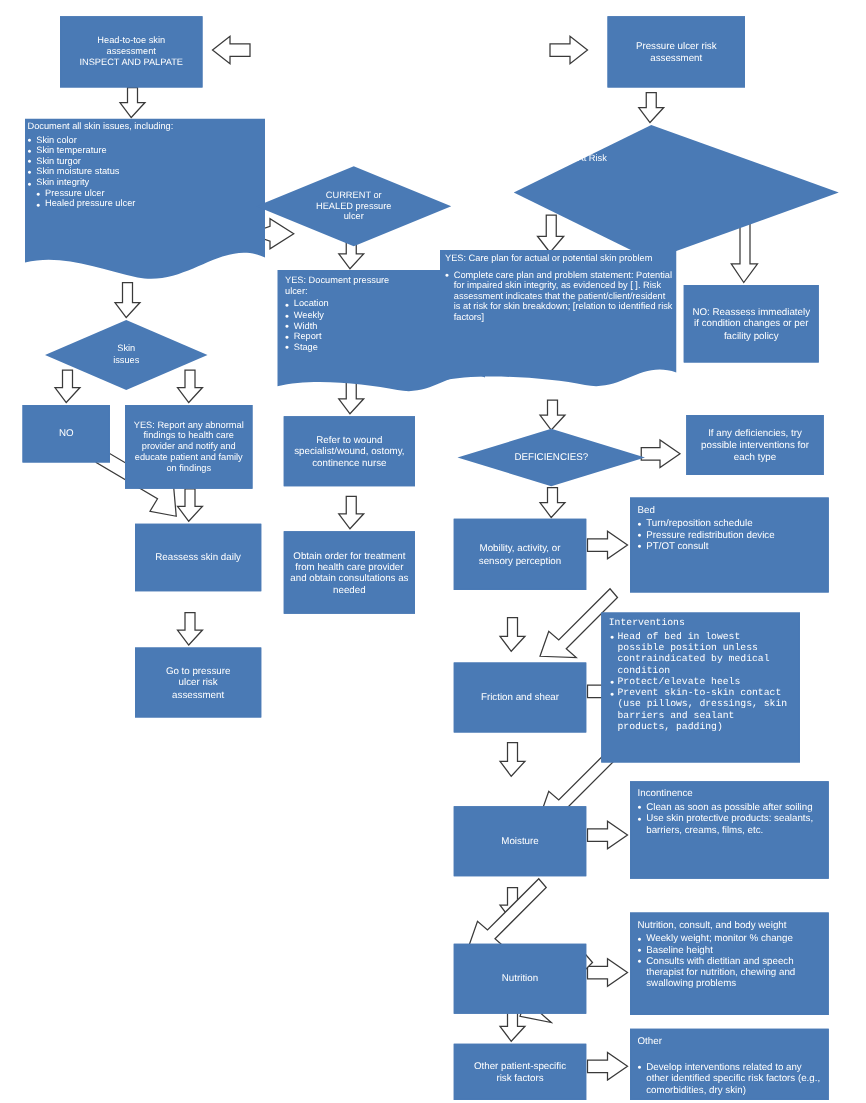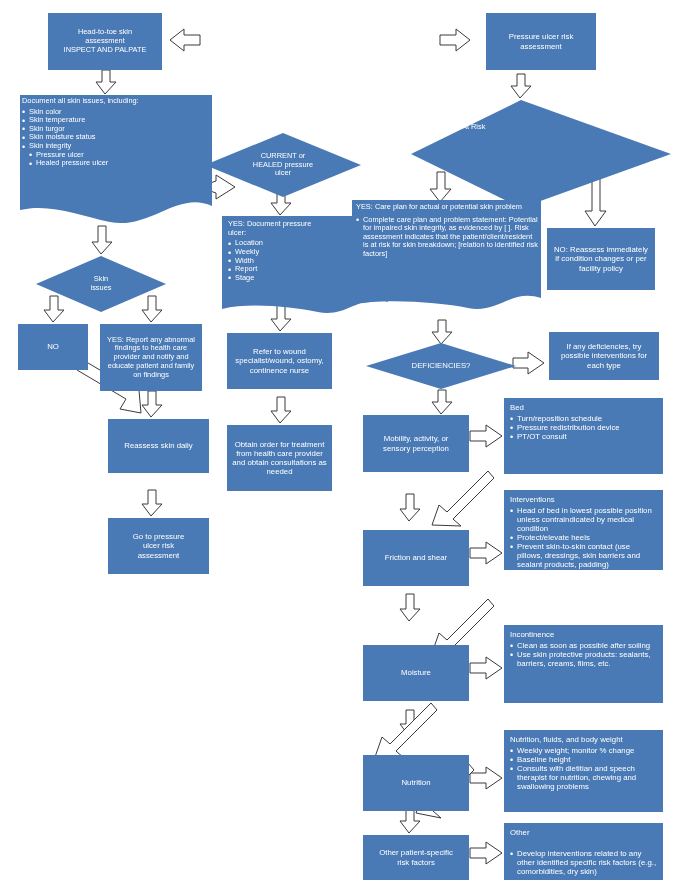--- a/index.html
+++ b/index.html
@@ -323,21 +323,21 @@
       </ul>
     </div>
   </div>
 
   <div class="node t75" style="left:363px; top:530px; width:106px; height:56px;">
     <div class="inner">
       <span>Friction and shear</span>
     </div>
   </div>
 
-  <div class="node left t75" style="left:504px; top:490px; width:159px; height:80px;">
+  <div class="node left t75" style="left:481px; top:490px; width:159px; height:120px;font-family:Liberation Mono, monospace;">
     <div class="inner">
       <div style="margin-bottom:2px;">Interventions</div>
       <ul class="ul">
         <li>Head of bed in lowest possible position unless contraindicated by medical condition</li>
         <li>Protect/elevate heels</li>
         <li>Prevent skin-to-skin contact (use pillows, dressings, skin barriers and sealant products, padding)</li>
       </ul>
     </div>
   </div>
 
@@ -358,21 +358,21 @@
   </div>
 
   <div class="node t75" style="left:363px; top:755px; width:106px; height:56px;">
     <div class="inner">
       <span>Nutrition</span>
     </div>
   </div>
 
   <div class="node left t75" style="left:504px; top:730px; width:159px; height:82px;">
     <div class="inner">
-      <div style="margin-bottom:2px;">Nutrition, fluids, and body weight</div>
+      <div style="margin-bottom:2px;">Nutrition, consult, and body weight</div>
       <ul class="ul">
         <li>Weekly weight; monitor % change</li>
         <li>Baseline height</li>
         <li>Consults with dietitian and speech therapist for nutrition, chewing and swallowing problems</li>
       </ul>
     </div>
   </div>
 
   <div class="node t75" style="left:363px; top:835px; width:106px; height:45px;">
     <div class="inner">

